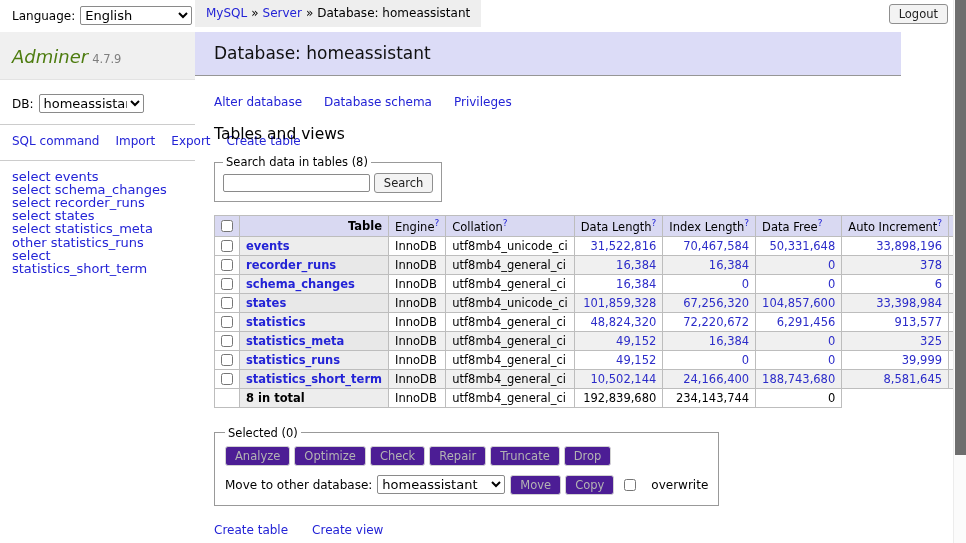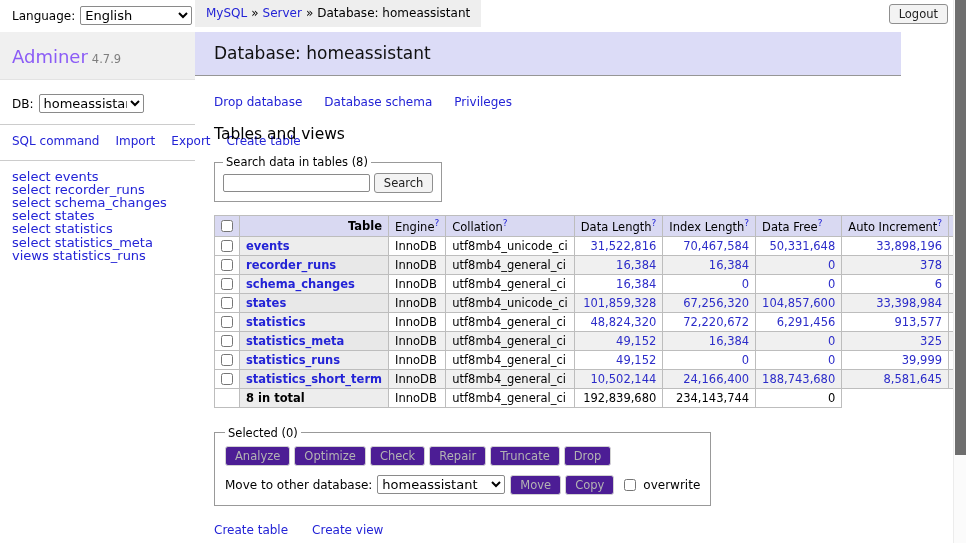--- a/index.html
+++ b/index.html
@@ -14,21 +14,21 @@
   .scrollbar-thumb { position:absolute; top:0; left:1px; width:11px; height:455px; background:#6e6e6e; }
 
   
   .sidebar { position:absolute; left:0; top:0; width:195px; }
   .lang-row { padding:6px 0 0 12px; }
   .lang-row label { margin-right:5px; }
   select { font-size:13px; font-family:inherit; height:19px; border:1px solid #8a8a8a; border-radius:2px; background:#fff; }
   .lang-select { width:112px; }
   .db-select { width:105px; }
   h1.adminer-title { margin:7px 0 0; background:#f0f0f0; padding:9px 12px 10px; font-weight:normal; border-bottom:1px solid #e3e3e3; }
-  h1.adminer-title .brand { font-size:18px; color:#8b5cf6; }
+  h1.adminer-title .brand { font-size:18px; font-style:italic; color:#4d7c0f; }
   h1.adminer-title .ver { font-size:11.5px; color:#7e7e7e; margin-left:4px; }
   .db-row { margin-top:14px; padding:0 0 11px 12px; border-bottom:1px solid #ccc; }
   .db-row .db-label { margin-right:5px; }
   .sidebar-links { padding:7px 12px 9px; border-bottom:1px solid #ccc; line-height:1.55; }
   .sidebar-links a { margin-right:16px; white-space:nowrap; }
   .table-links { padding:9px 12px; }
   .table-links a { display:block; font-size:13px; line-height:13.2px; }
 
   
   .content { position:absolute; left:195px; top:0; width:706px; }
@@ -68,21 +68,21 @@
   .db-tables thead .check-cell { background:#d9d9f2 !important; }
 
   
   .selected-fieldset { margin-top:18px; padding:6px 10px 10px; }
   .sel-buttons .btn { margin-right:4px; }
   .move-row { margin-top:9px; }
   .move-row .move-label { margin-right:5px; }
   .move-select { width:128px; margin-right:5px; }
   .move-row .btn { margin-right:4px; }
   .overwrite-wrap { margin-left:6px; white-space:nowrap; }
-  .overwrite-wrap label { margin-left:7px; }
+  .overwrite-wrap label { margin-left:15px; }
 
   .bottom-links { margin-top:17px; }
   .bottom-links a { margin-right:24px; }
 </style>
 </head>
 <body>
 
 <div class="page">
 
   <div class="sidebar">
@@ -91,37 +91,37 @@
     </div>
     <h1 class="adminer-title">
       <span class="brand">Adminer</span><span class="ver">4.7.9</span>
     </h1>
     <div class="db-row">
       <span class="db-label">DB:</span><select class="db-select"><option>homeassistant</option></select>
     </div>
     <div class="sidebar-links" id="sidebar-links"><a>SQL command</a><a>Import</a><a>Export</a><a>Create table</a></div>
     <div class="table-links" id="table-links">
         <a>select events</a>
+        <a>select schema_changes</a>
         <a>select recorder_runs</a>
-        <a>select schema_changes</a>
         <a>select states</a>
-        <a>select statistics</a>
         <a>select statistics_meta</a>
-        <a>views statistics_runs</a>
+        <a>other statistics_runs</a>
+        <a>select statistics_short_term</a>
       </div>
   </div>
 
   <div class="content">
     <div class="breadcrumb">
       <a>MySQL</a><span class="crumb-sep">»</span><a>Server</a><span class="crumb-sep">»</span><span>Database: homeassistant</span>
     </div>
     <h2 class="page-title">Database: homeassistant</h2>
 
     <div class="inner">
-      <div class="content-links" id="content-links"><a>Drop database</a><a>Database schema</a><a>Privileges</a></div>
+      <div class="content-links" id="content-links"><a>Alter database</a><a>Database schema</a><a>Privileges</a></div>
 
       <h3 class="section">Tables and views</h3>
 
       <fieldset>
         <legend>Search data in tables (8)</legend>
         <input type="text" class="search-input" value="" style="">
         <button class="btn">Search</button>
       </fieldset>
 
       <table class="db-tables" id="db-tables">

